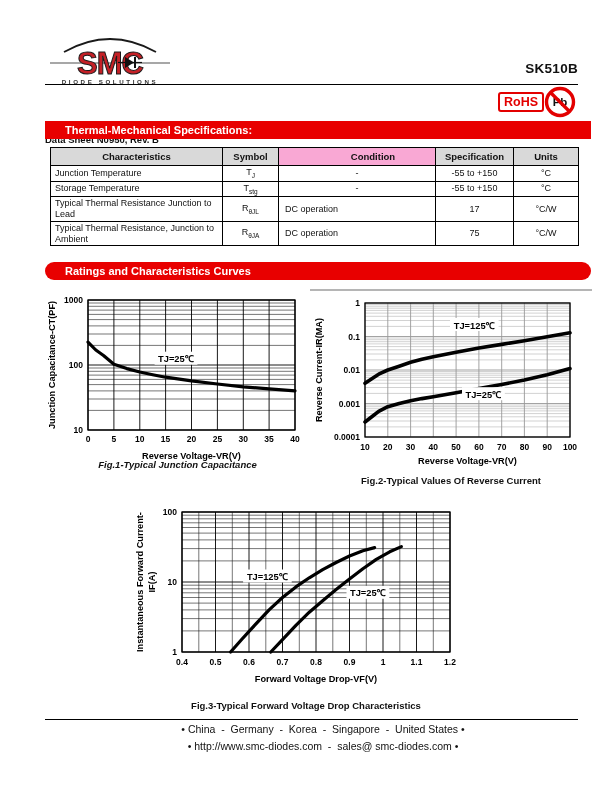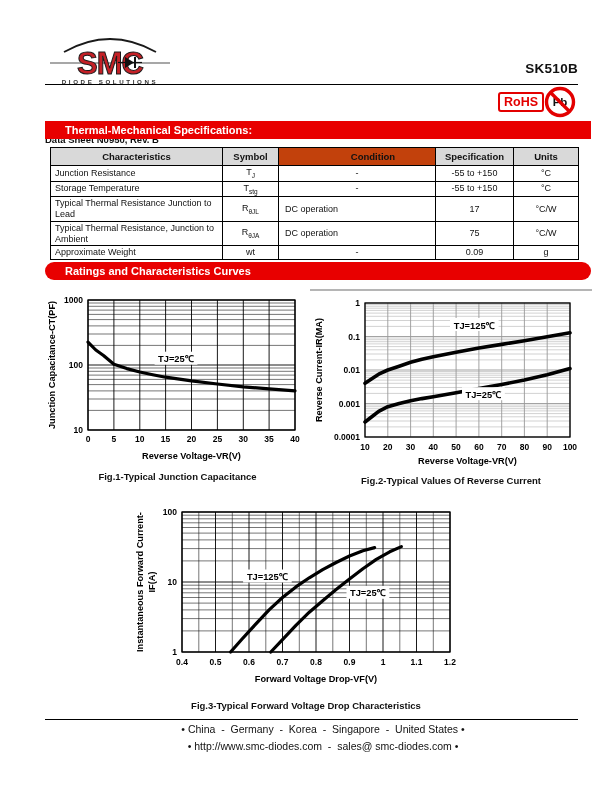--- a/index.html
+++ b/index.html
@@ -30,21 +30,21 @@
   td.char{text-align:left;padding-left:4px;}
   td.cond-left{text-align:left;padding-left:6px;}
   sub{font-size:6.5px;}
 
   
   svg text{font-family:"Liberation Sans",sans-serif;}
   .caption{font-size:9.5px;font-weight:bold;text-align:center;}
   #fig1-wrap{left:45px;top:286px;}
   #fig2-wrap{left:310px;top:289px;width:282px;border-top:2px solid #b5b5b5;}
   #fig3-wrap{left:113px;top:498px;}
-  #fig1-caption{left:45px;top:471px;width:265px;}
+  #fig1-caption{left:45px;top:459px;width:265px;font-style:italic;}
   #fig2-caption{left:310px;top:475px;width:282px;}
   #fig3-caption{left:45px;top:700px;width:522px;}
 
   
   #footer-divider{left:45px;top:719px;width:533px;border-top:1.5px solid #000;}
   .footer-line{left:0;width:612px;text-align:center;font-size:10.5px;white-space:pre;margin-left:17px;}
   #footer-line1{top:723px;}
   #footer-line2{top:740px;}
 </style>
 </head>
@@ -86,28 +86,28 @@
       <col style="width:172px">
         <col style="width:56px">
         <col style="width:157px">
       <col style="width:78px">
         <col style="width:65px">
     </colgroup>
     <thead>
         <tr>
           <th style="background: rgb(217, 217, 217);">Characteristics</th>
           <th style="background: rgb(217, 217, 217);">Symbol</th>
-          <th style="background: #c2410c; padding-left: 34px;">Condition</th>
+          <th style="background: #f9a8d4; padding-left: 34px;">Condition</th>
           <th style="background: rgb(217, 217, 217);">Specification</th>
           <th style="background: rgb(217, 217, 217);">Units</th>
         </tr>
       </thead>
     <tbody>
         <tr>
-          <td class="char">Junction Resistance</td>
+          <td class="char">Junction Temperature</td>
           <td>T<sub>J</sub></td>
           <td>-</td>
           <td>-55 to +150</td>
           <td>°C</td>
         </tr>
         <tr>
           <td class="char">Storage Temperature</td>
           <td>T<sub>stg</sub></td>
           <td>-</td>
           <td>-55 to +150</td>
@@ -119,27 +119,20 @@
           <td class="cond-left">DC operation</td>
           <td>17</td>
           <td>°C/W</td>
         </tr>
         <tr>
           <td class="char">Typical Thermal Resistance,  Junction to Ambient</td>
           <td>R<sub>θJA</sub></td>
           <td class="cond-left">DC operation</td>
           <td>75</td>
           <td>°C/W</td>
-        </tr>
-        <tr>
-          <td class="char">Approximate Weight</td>
-          <td>wt</td>
-          <td>-</td>
-          <td>0.09</td>
-          <td>g</td>
         </tr>
       </tbody>
   </table>
 </div>
 
 <div class="abs banner" id="banner-ratings" style="background: rgb(232, 0, 0); border-radius: 9px;">Ratings and Characteristics Curves</div>
 
 <div class="abs" id="fig1-wrap">
   <svg id="fig1-svg" width="265" height="188">
       <line x1="43" y1="124.4" x2="250" y2="124.4" stroke="#1a1a1a" stroke-width="0.6"></line>

